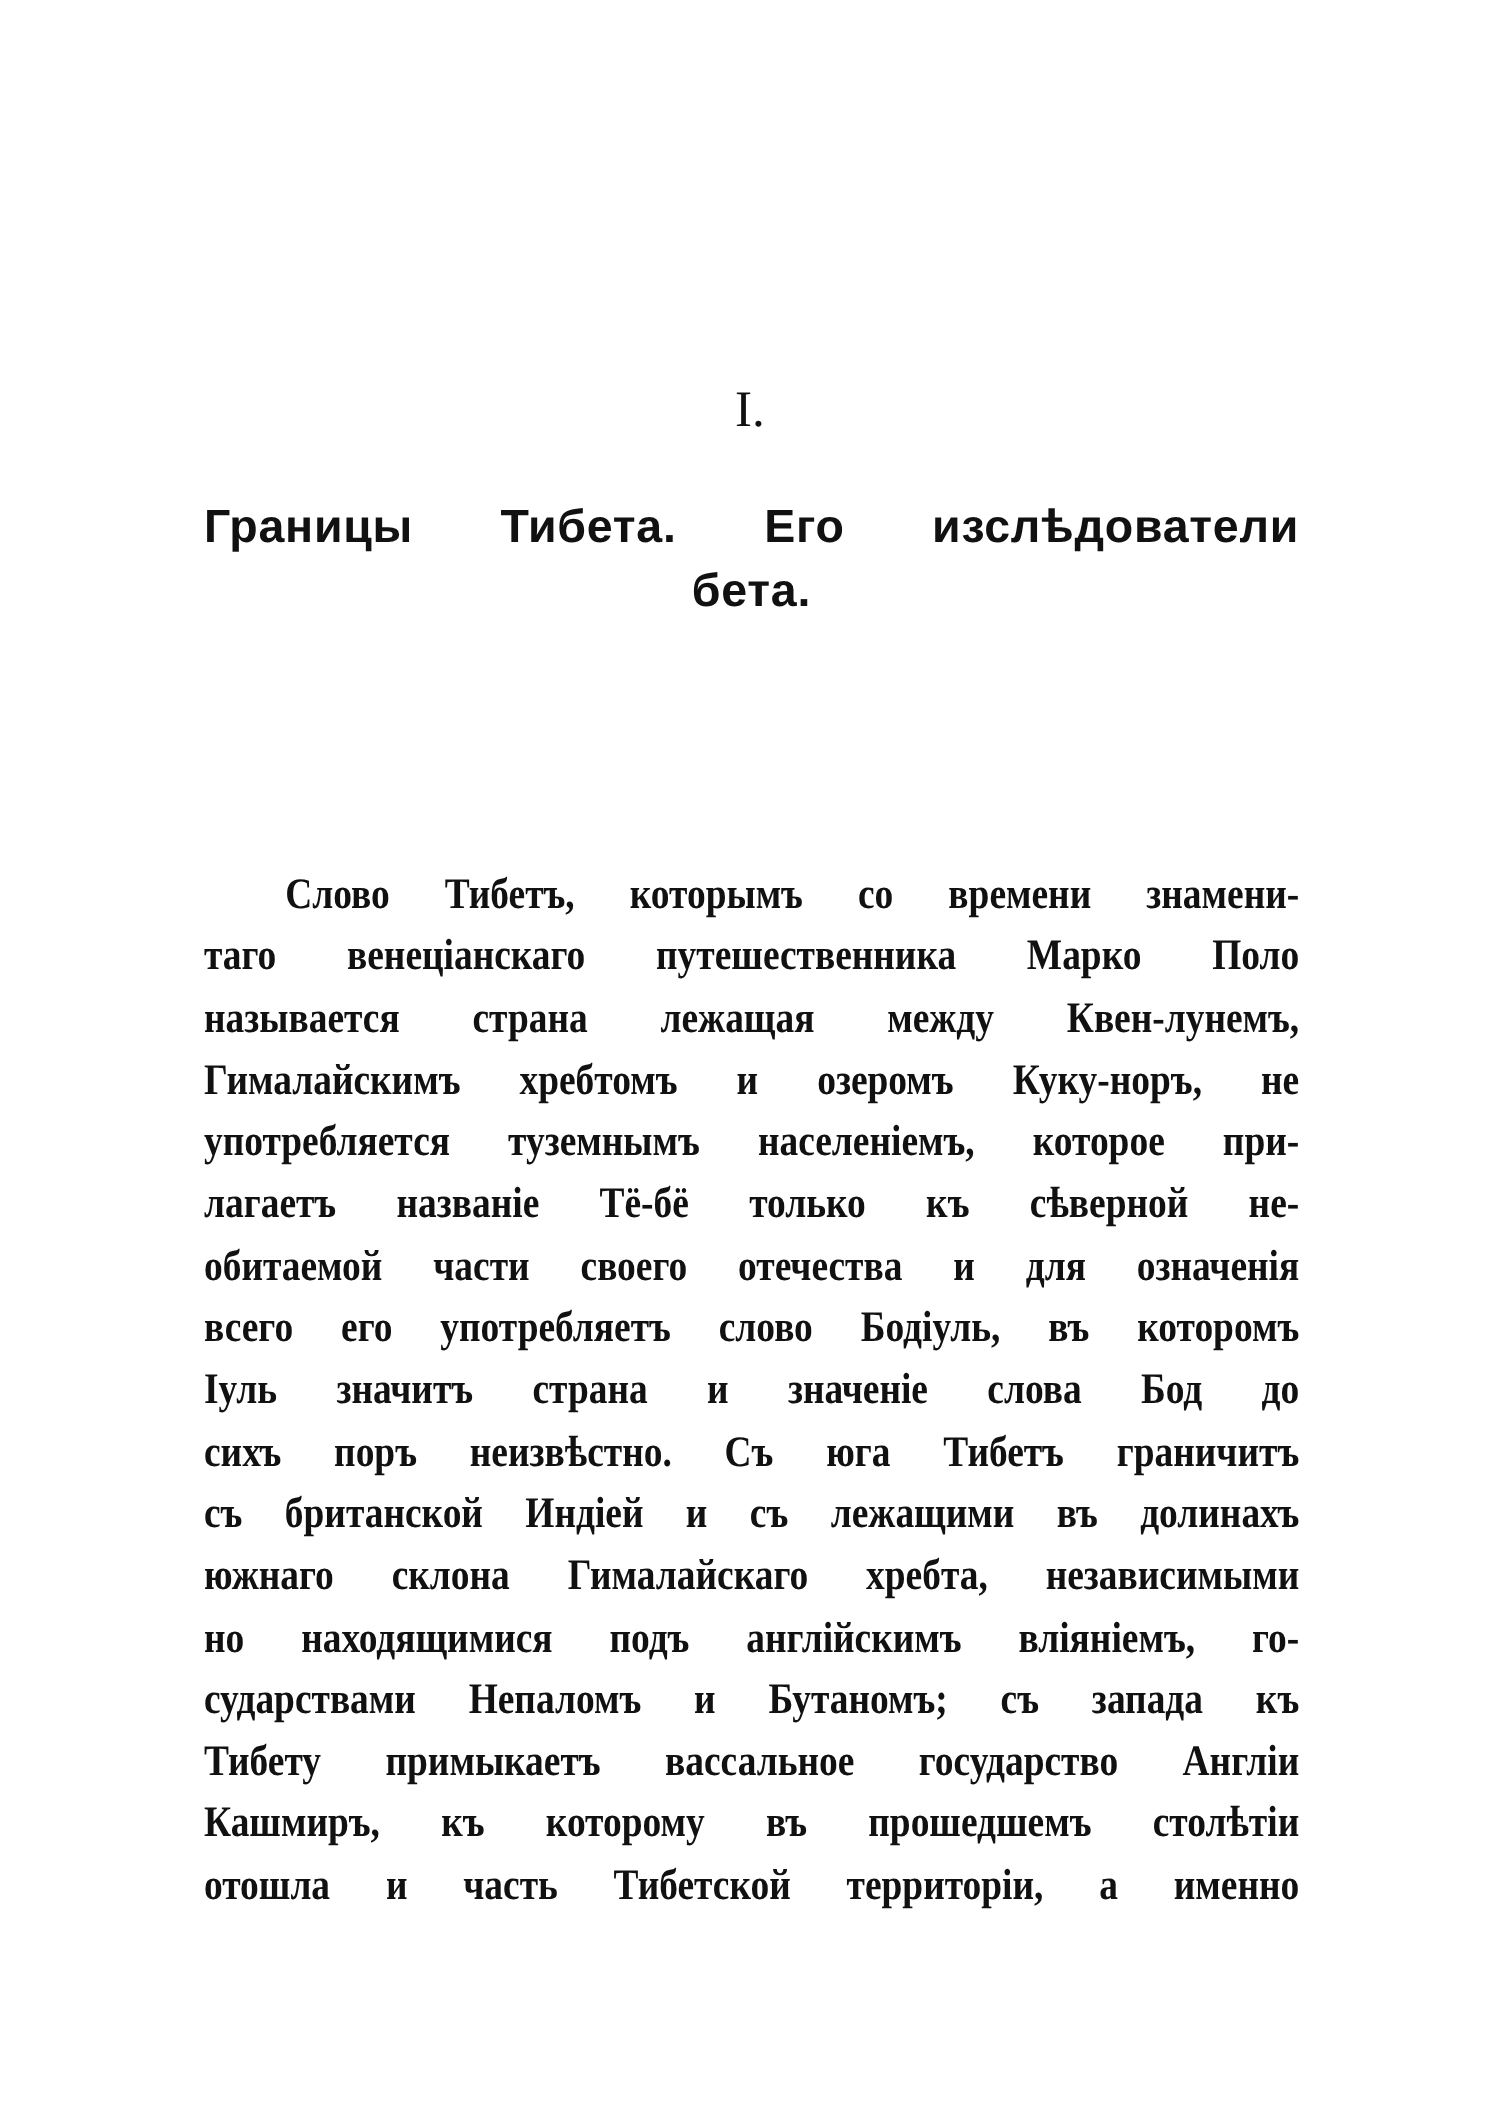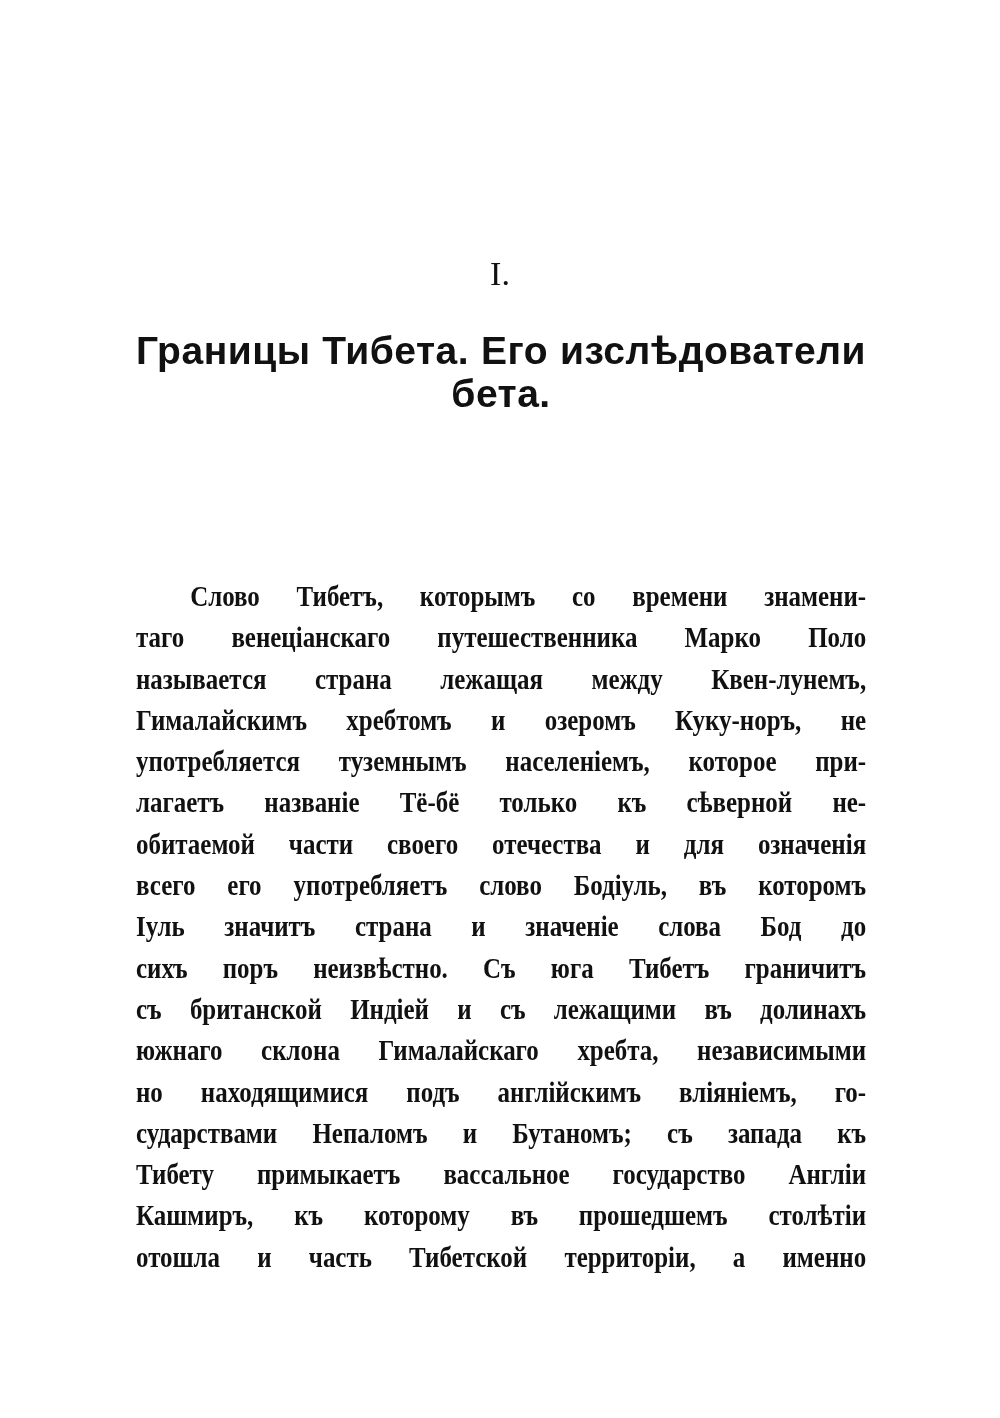--- a/index.html
+++ b/index.html
@@ -31,21 +31,21 @@
       line-height: 40px;
       font-weight: normal;
     }
     .chapter-title {
       position: absolute;
       top: 330px;
       left: 136px;
       width: 730px;
       font-family: "Liberation Sans", sans-serif;
       font-weight: bold;
-      font-size: 39px;
+      font-size: 31px;
       line-height: 42.5px;
       letter-spacing: 0.5px;
     }
     .chapter-title .tline {
       display: block;
       text-align: justify;
       text-align-last: justify;
       white-space: nowrap;
       height: 42.5px;
     }

